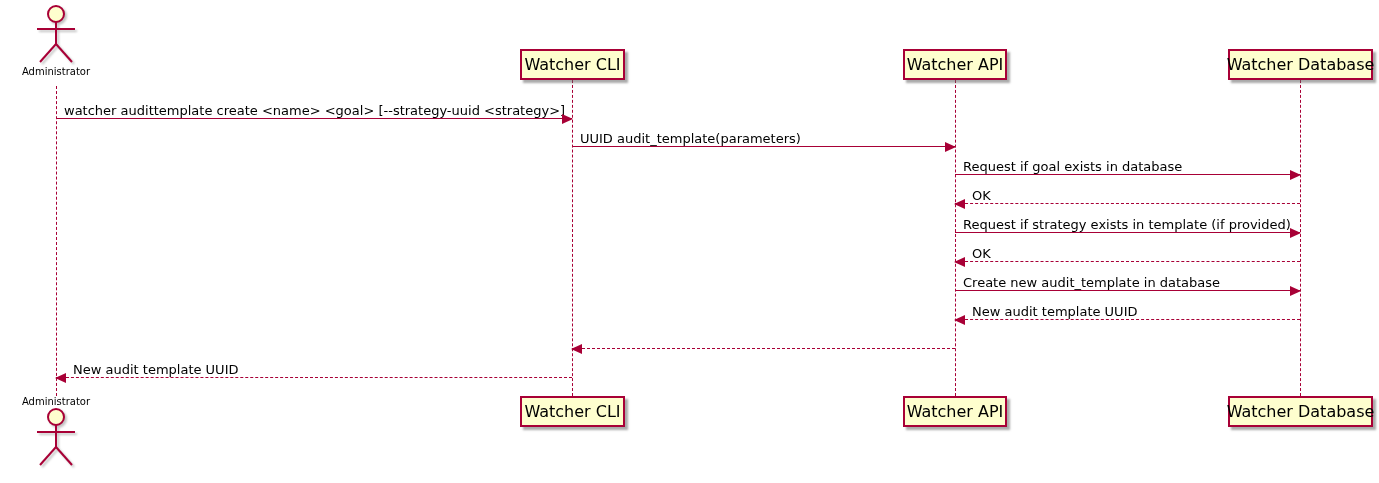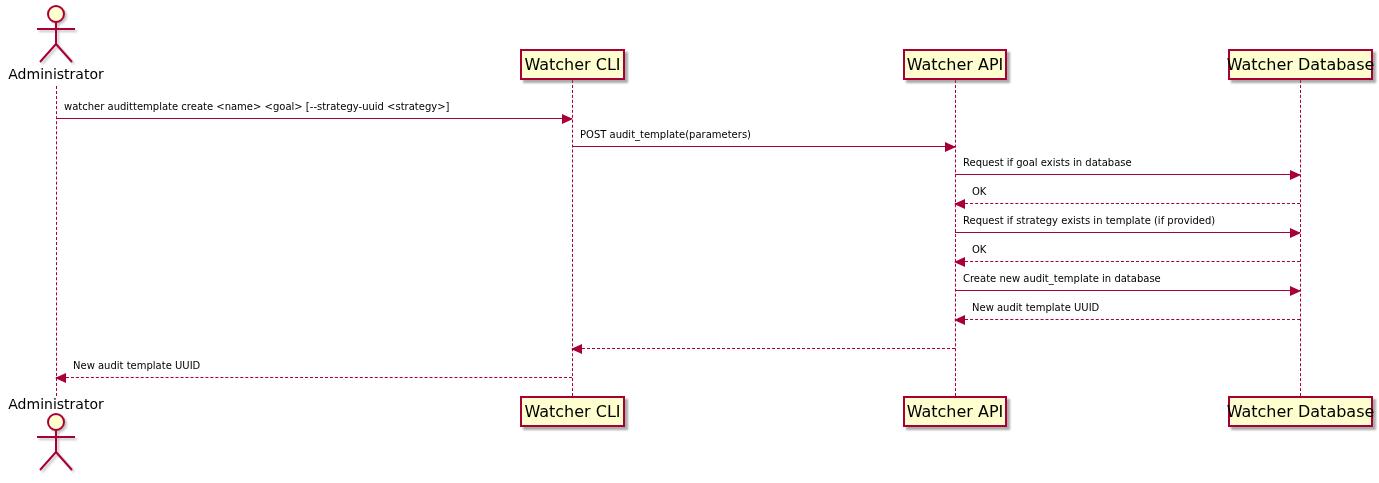--- a/index.html
+++ b/index.html
@@ -5,37 +5,37 @@
   html, body { margin:0; padding:0; background:#ffffff; }
   .canvas {
     position:relative; width:1379px; height:483px; overflow:hidden;
     background:#ffffff; color:#000;
     font-family:"DejaVu Sans", sans-serif; font-size:13px;
   }
 
   
   .actor { position:absolute; width:110px; text-align:center; }
   .actor svg { display:block; margin:0 auto; filter:drop-shadow(2px 2px 1px rgba(80,80,80,0.35)); }
-  .actor-label { white-space:nowrap; font-size:14px; }
+  .actor-label { white-space:nowrap; font-size:10px; }
 
   
   .participant {
     position:absolute; height:31px; box-sizing:border-box;
     background:var(--fill); border:2px solid var(--accent);
     box-shadow:3px 3px 2px rgba(100,100,100,0.55);
     display:flex; align-items:center; justify-content:center;
     white-space:nowrap; font-size:16px; padding:0 8px;
   }
 
   
   .lifeline { position:absolute; width:0; border-left:1px dashed var(--accent); }
 
   
   .message { position:absolute; height:18px; }
-  .msg-label { position:absolute; bottom:7px; white-space:nowrap; font-size:10px; }
+  .msg-label { position:absolute; bottom:1px; white-space:nowrap; font-size:13px; }
   .message.right .msg-label { left:8px; }
   .message.left  .msg-label { left:17px; }
   .msg-line { position:absolute; bottom:0; left:0; right:0; height:0; border-top:1px solid var(--accent); }
   .message.dashed .msg-line { border-top-style:dashed; }
   .arrowhead {
     position:absolute; top:-5px; width:0; height:0;
     border-top:5px solid transparent; border-bottom:5px solid transparent;
   }
   .message.right .arrowhead { right:-1px; border-left:11px solid var(--accent); }
   .message.left  .arrowhead { left:-1px;  border-right:11px solid var(--accent); }
@@ -93,21 +93,21 @@
   </div>
 
   <div id="messages">
       <div class="message solid right" style="left: 56px; top: 101px; width: 516px;">
         <div class="msg-label">watcher audittemplate create &lt;name&gt; &lt;goal&gt; [--strategy-uuid &lt;strategy&gt;]</div>
         <div class="msg-line">
           <span class="arrowhead"></span>
         </div>
       </div>
       <div class="message solid right" style="left: 572px; top: 129px; width: 383px;">
-        <div class="msg-label">POST audit_template(parameters)</div>
+        <div class="msg-label">UUID audit_template(parameters)</div>
         <div class="msg-line">
           <span class="arrowhead"></span>
         </div>
       </div>
       <div class="message solid right" style="left: 955px; top: 157px; width: 345px;">
         <div class="msg-label">Request if goal exists in database</div>
         <div class="msg-line">
           <span class="arrowhead"></span>
         </div>
       </div>

